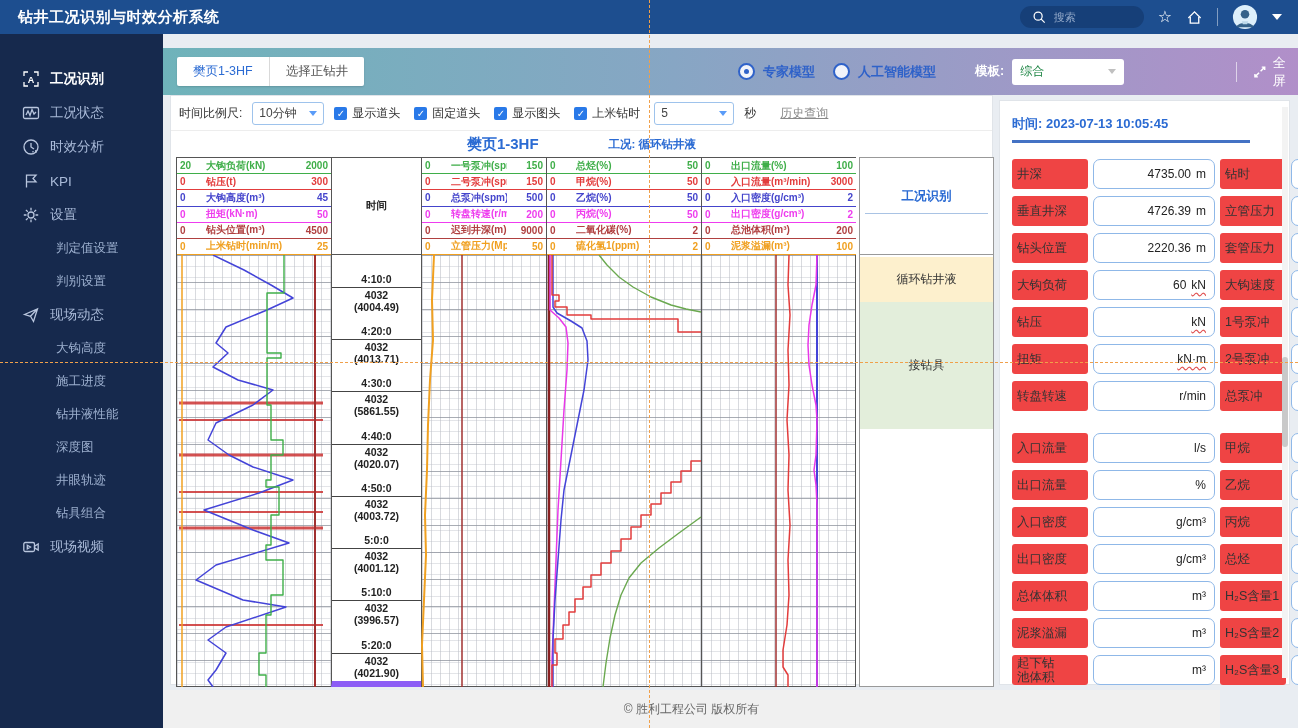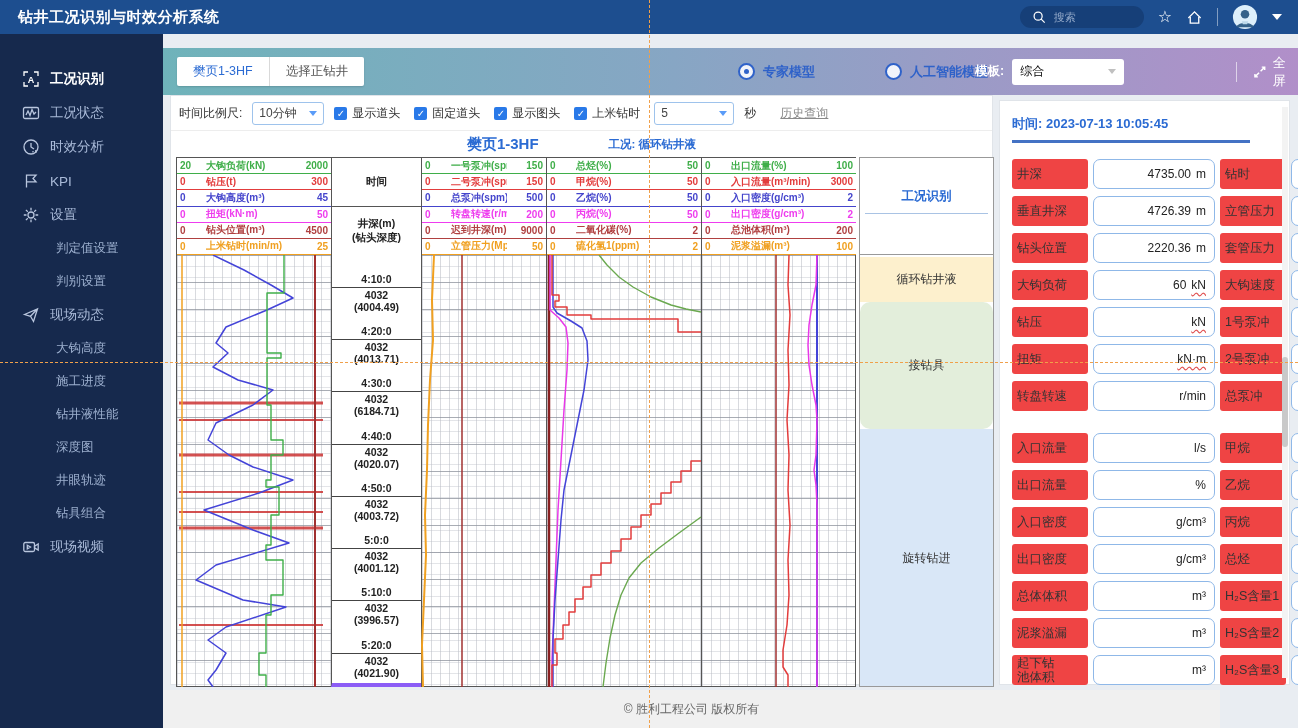--- a/index.html
+++ b/index.html
@@ -34,30 +34,30 @@
   
   .main-bg{position:absolute;left:163px;top:34px;width:1135px;height:694px;background:#e9edf2;}
   .toolbar{position:absolute;left:163px;top:48px;width:1135px;height:47px;
            background:linear-gradient(90deg,#6fb3ba 0%,#87a6c4 45%,#b18fc9 100%);z-index:16;}
   .tabs{position:absolute;left:14px;top:9px;display:flex;border-radius:2px;overflow:hidden;
         box-shadow:0 1px 2px rgba(0,0,0,.15);}
   .tab{height:29px;line-height:29px;padding:0 16px;background:#fff;font-size:12.5px;color:#555;
        cursor:pointer;border-right:1px solid #d9d9d9;}
   .tab:last-child{border-right:none;}
   .tab.active{color:#2b6bd3;}
-  .radios{position:absolute;left:575px;top:0;height:47px;display:flex;align-items:center;gap:70px;}
+  .radios{position:absolute;left:575px;top:0;height:47px;display:flex;align-items:center;gap:18px;}
   .radio{display:flex;align-items:center;gap:8px;cursor:pointer;}
   .radio .ring{width:13px;height:13px;border-radius:50%;border:2px solid #2f62c9;background:#f2f4fa;
                display:flex;align-items:center;justify-content:center;}
   .radio .dot{width:5px;height:5px;border-radius:50%;background:#2f62c9;}
   .radio .rlabel{color:#2f62c9;font-size:13px;font-weight:bold;}
   .tpl{position:absolute;left:812px;top:0;height:47px;display:flex;align-items:center;gap:8px;}
   .tpl-label{color:#fff;font-size:12.5px;font-weight:bold;}
   .tpl-select{width:96px;height:26px;background:#fff;border-radius:3px;display:flex;align-items:center;
-              justify-content:space-between;padding:0 8px;font-size:12px;color:#000000;cursor:pointer;}
+              justify-content:space-between;padding:0 8px;font-size:12px;color:#15803d;cursor:pointer;}
   .sel-caret{width:0;height:0;border-left:4px solid transparent;border-right:4px solid transparent;
              border-top:5px solid #5a9cf8;}
   .sel-caret.gray{border-top-color:#c0c0c0;}
   .tb2-divider{position:absolute;left:1073px;top:14px;width:1px;height:20px;background:rgba(255,255,255,.6);}
   .fullscreen{position:absolute;left:1090px;top:0;height:47px;display:flex;align-items:center;gap:6px;
               color:#fff;font-size:13px;cursor:pointer;}
   .fullscreen svg{stroke:#fff;fill:none;stroke-width:1.5;}
   
   .chart-card{position:absolute;left:170px;top:95px;width:823px;height:590px;background:#fff;
               border:1px solid #e0e4e9;box-sizing:border-box;z-index:5;}
@@ -93,21 +93,21 @@
   .hdr-zone .zh-text{margin-top:30px;color:#2b6bd3;font-size:12.5px;font-weight:bold;}
   .hdr-zone .zh-line{margin:8px auto 0;width:92%;border-bottom:1px solid #a9c3e4;}
   .plot{position:absolute;top:98px;left:0;width:823px;height:432px;}
   .plot-track{position:absolute;top:0;height:432px;box-sizing:border-box;border-left:1px solid #555;
               border-bottom:1px solid #555;background-color:#fff;background-image:
       repeating-linear-gradient(to bottom, rgba(140,145,155,.75) 0 1px, transparent 1px 27px),
       repeating-linear-gradient(to right, rgba(185,188,196,.55) 0 1px, transparent 1px 9px),
       repeating-linear-gradient(to bottom, rgba(200,203,210,.5) 0 1px, transparent 1px 11px);}
   .plot-track.last{border-right:1px solid #555;}
   .plot-time{position:absolute;top:0;height:432px;box-sizing:border-box;border-left:1px solid #555;
-             border-bottom:4px solid #8b5cf6;background:#fff;}
+             border-bottom:6px solid #8b5cf6;background:#fff;}
   .t-block{position:absolute;left:0;width:100%;text-align:center;color:#222;}
   .t-time{font-size:10.5px;font-weight:bold;padding-bottom:2px;border-bottom:1px solid #444;}
   .t-depth{font-size:10.5px;font-weight:bold;margin-top:1px;}
   .t-bracket{font-size:10.5px;font-weight:bold;}
   .plot-zone{position:absolute;top:0;height:432px;box-sizing:border-box;border:1px solid #999;border-top:none;
              background:#fff;overflow:hidden;}
   .zone-block{position:absolute;left:0;width:100%;display:flex;align-items:center;justify-content:center;
               font-size:12px;color:#333;}
   .curves-svg{position:absolute;left:0;top:0;pointer-events:none;}
   
@@ -438,24 +438,20 @@
             <span class="mx">200</span>
           </div>
           <div class="hdr-row" style="color: rgb(240, 160, 32); border-bottom: 1.4px solid rgb(240, 160, 32);">
             <span class="mn">0</span>
             <span class="lb">泥浆溢漏(m³)</span>
             <span class="mx">100</span>
           </div>
         </div>
         <div class="hdr-time" style="left: 160px; width: 90px;">
           <div class="cell">时间</div>
-          <div class="cell">
-            <span>井深(m)</span>
-            <span>(钻头深度)</span>
-          </div>
         </div>
         <div class="hdr-zone" style="left: 688px; width: 135px;">
           <div class="zh-text">工况识别</div>
           <div class="zh-line"></div>
         </div>
         <div class="plot">
           <div class="plot-track" style="left: 5px; width: 155px;"></div>
           <div class="plot-track" style="left: 250px; width: 125px;"></div>
           <div class="plot-track" style="left: 375px; width: 155px;"></div>
           <div class="plot-track last" style="left: 530px; width: 155px;"></div>
@@ -466,21 +462,21 @@
               <div class="t-bracket">(4004.49)</div>
             </div>
             <div class="t-block" style="top: 70px;">
               <div class="t-time">4:20:0</div>
               <div class="t-depth">4032</div>
               <div class="t-bracket">(4013.71)</div>
             </div>
             <div class="t-block" style="top: 122px;">
               <div class="t-time">4:30:0</div>
               <div class="t-depth">4032</div>
-              <div class="t-bracket">(6184.71)</div>
+              <div class="t-bracket">(5861.55)</div>
             </div>
             <div class="t-block" style="top: 175px;">
               <div class="t-time">4:40:0</div>
               <div class="t-depth">4032</div>
               <div class="t-bracket">(4020.07)</div>
             </div>
             <div class="t-block" style="top: 227px;">
               <div class="t-time">4:50:0</div>
               <div class="t-depth">4032</div>
               <div class="t-bracket">(4003.72)</div>
@@ -496,22 +492,21 @@
               <div class="t-bracket">(3996.57)</div>
             </div>
             <div class="t-block" style="top: 384px;">
               <div class="t-time">5:20:0</div>
               <div class="t-depth">4032</div>
               <div class="t-bracket">(4021.90)</div>
             </div>
           </div>
           <div class="plot-zone" style="left: 688px; width: 135px;">
             <div class="zone-block" style="top: 2px; height: 45px; background: rgb(253, 240, 205);">循环钻井液</div>
-            <div class="zone-block" style="top: 47px; height: 127px; background: rgb(227, 238, 219); border-radius: 10px;">接钻具</div>
-            <div class="zone-block" style="top: 174px; height: 258px; background: rgb(217, 231, 247);">旋转钻进</div>
+            <div class="zone-block" style="top: 47px; height: 127px; background: rgb(227, 238, 219);">接钻具</div>
           </div>
           <svg width="823" height="432" viewBox="0 0 823 432" class="curves-svg">
             <line x1="8" x2="152" y1="148" y2="148" stroke="#cc3333" stroke-width="3" opacity="0.85"></line>
             <line x1="8" x2="152" y1="165" y2="165" stroke="#cc3333" stroke-width="2" opacity="0.85"></line>
             <line x1="8" x2="152" y1="200" y2="200" stroke="#cc3333" stroke-width="3" opacity="0.85"></line>
             <line x1="8" x2="152" y1="237" y2="237" stroke="#cc3333" stroke-width="2" opacity="0.85"></line>
             <line x1="8" x2="152" y1="257" y2="257" stroke="#cc3333" stroke-width="2" opacity="0.85"></line>
             <line x1="8" x2="152" y1="273" y2="273" stroke="#cc3333" stroke-width="3" opacity="0.85"></line>
             <line x1="8" x2="152" y1="370" y2="370" stroke="#cc3333" stroke-width="2" opacity="0.85"></line>
             <polyline points="11,0 11,432" fill="none" stroke="#f0a020" stroke-width="1.5" stroke-linejoin="round"></polyline>

